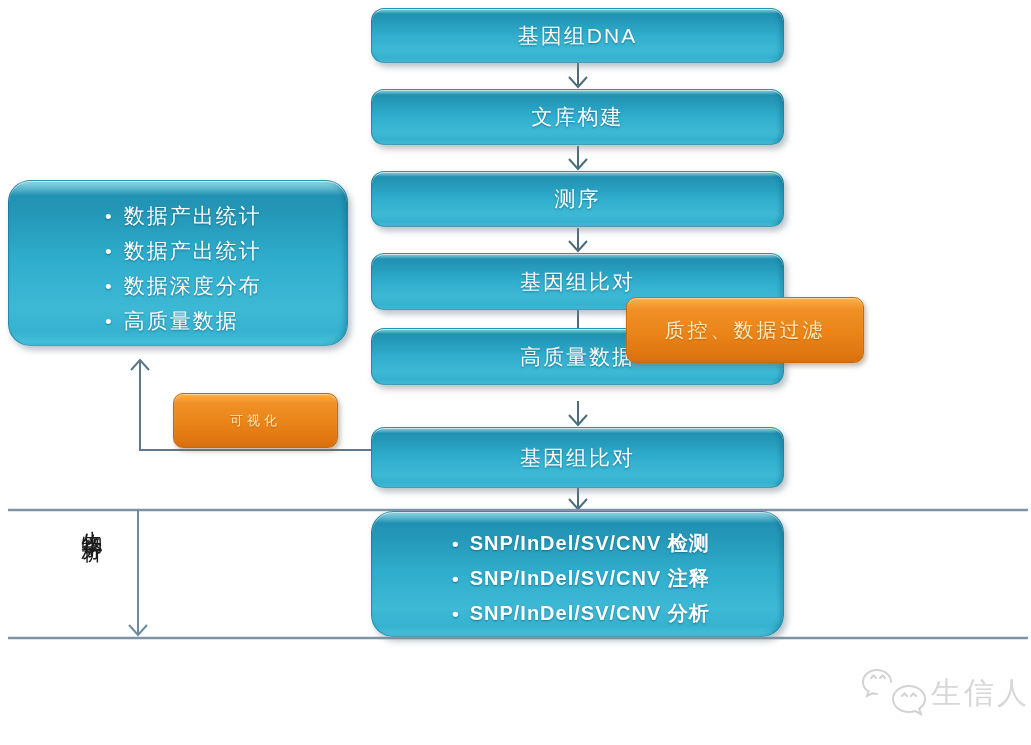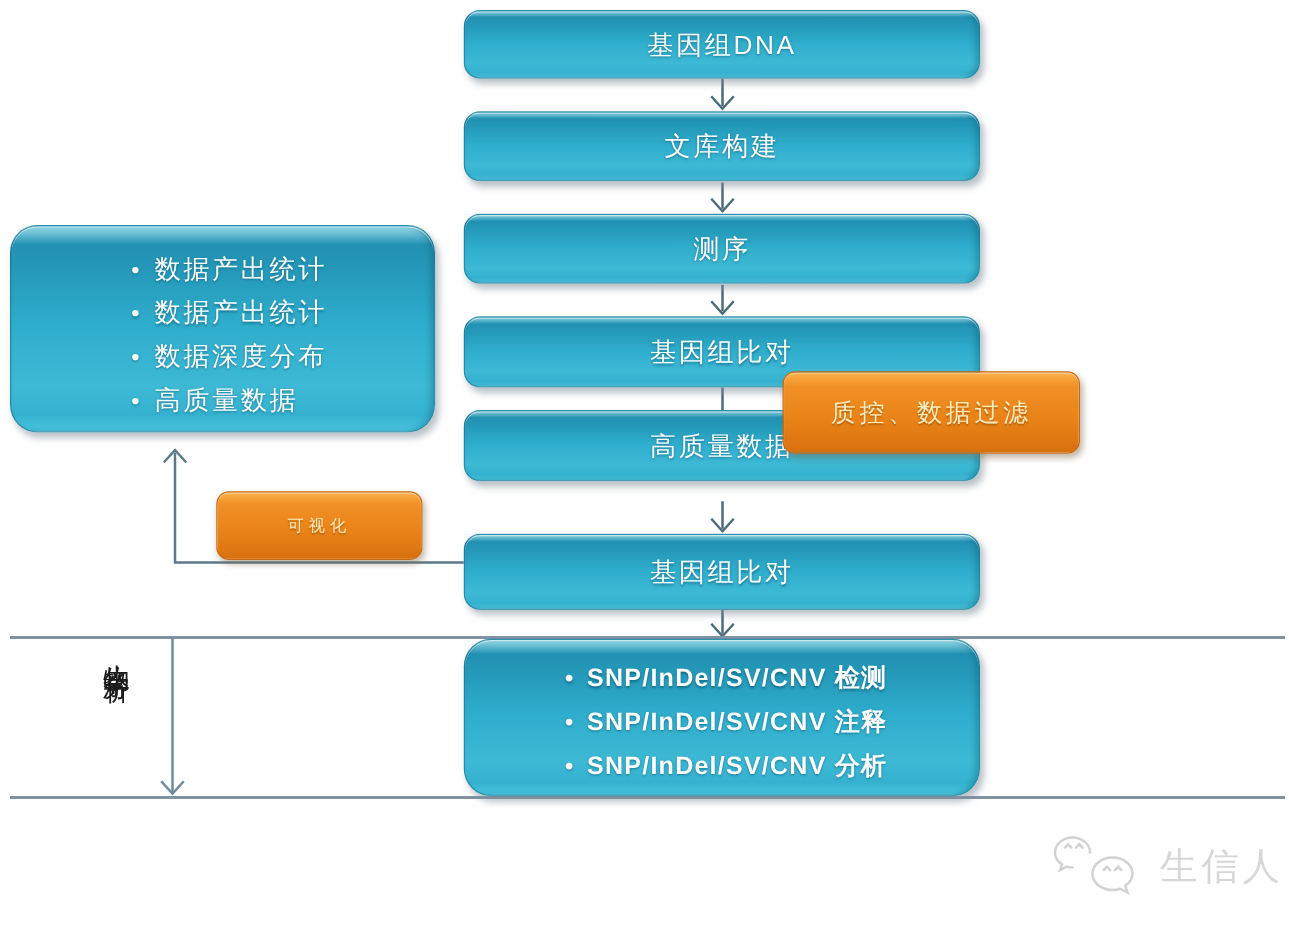--- a/index.html
+++ b/index.html
@@ -112,24 +112,24 @@
     height: 124px;
     writing-mode: vertical-rl;
     text-orientation: upright;
     font-size: 21px;
     letter-spacing: 3px;
     color: #1b1b1b;
     z-index: 2;
   }
   .watermark {
     position: absolute;
-    left: 840px; top: 666px;
+    left: 859px; top: 666px;
     display: flex;
     align-items: center;
-    gap: 16px;
+    gap: 0;
     z-index: 2;
   }
   .watermark-text {
     font-size: 30px;
     color: #d7d7d7;
     letter-spacing: 3px;
   }
 </style>
 </head>
 <body>

